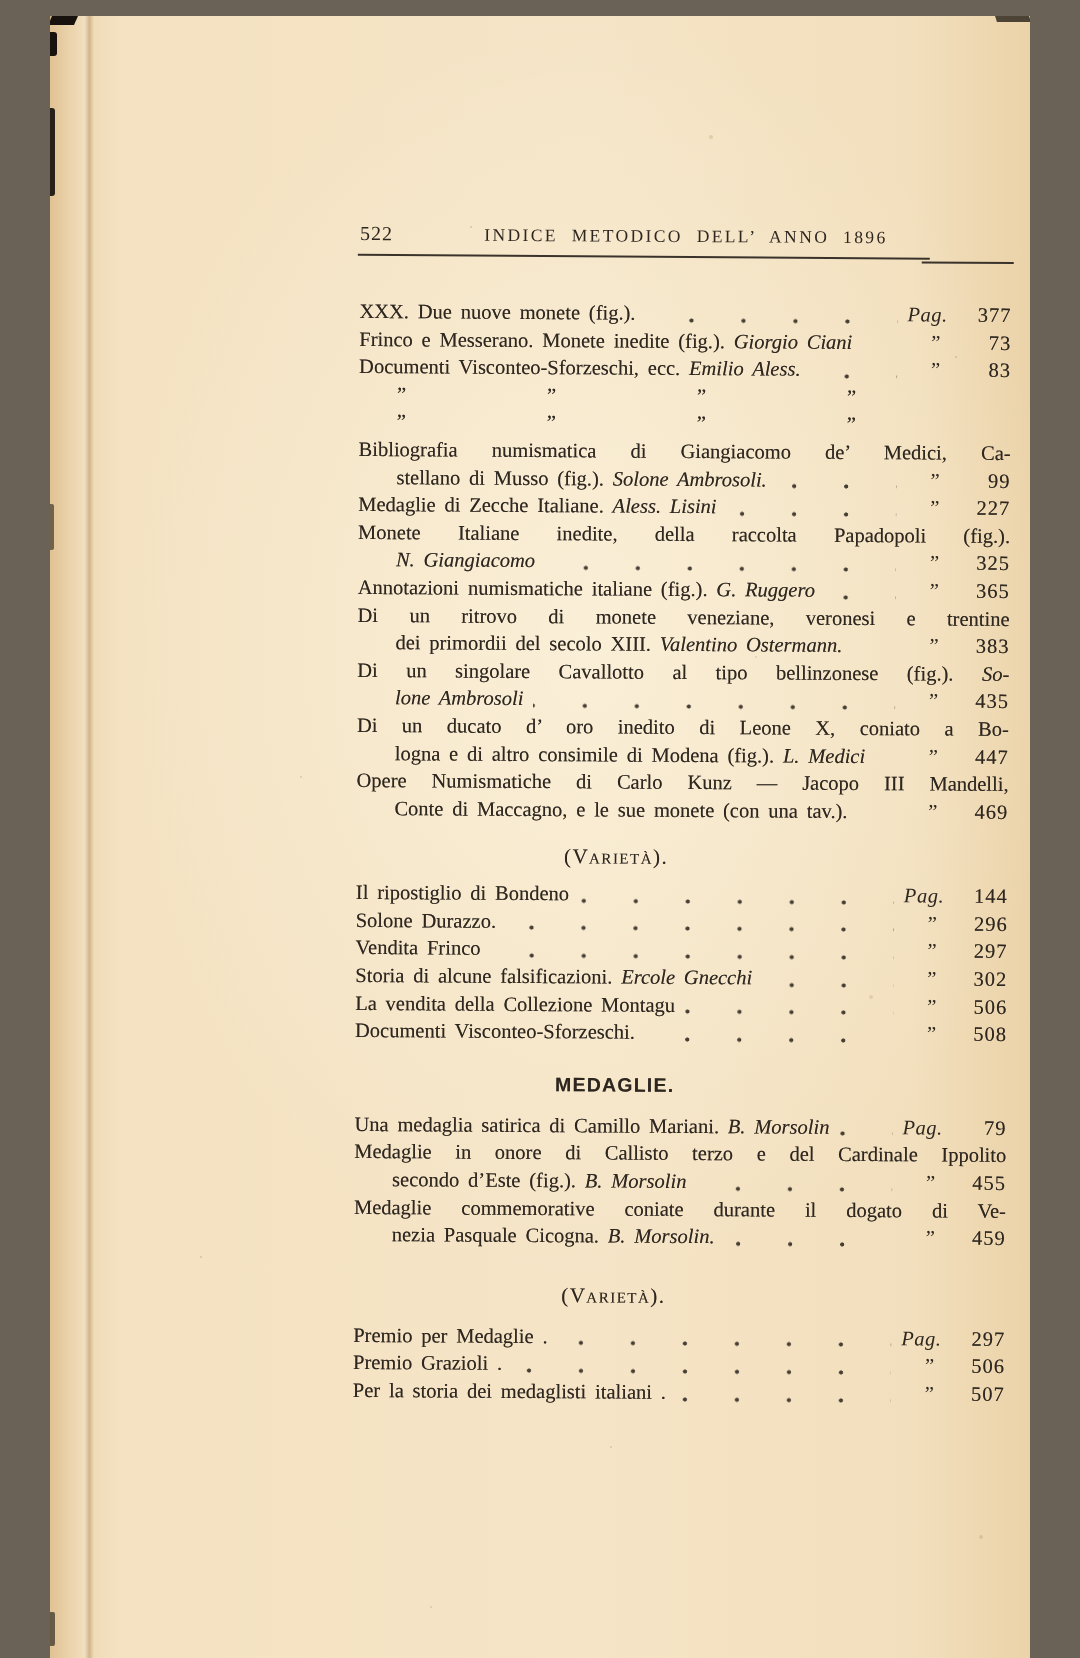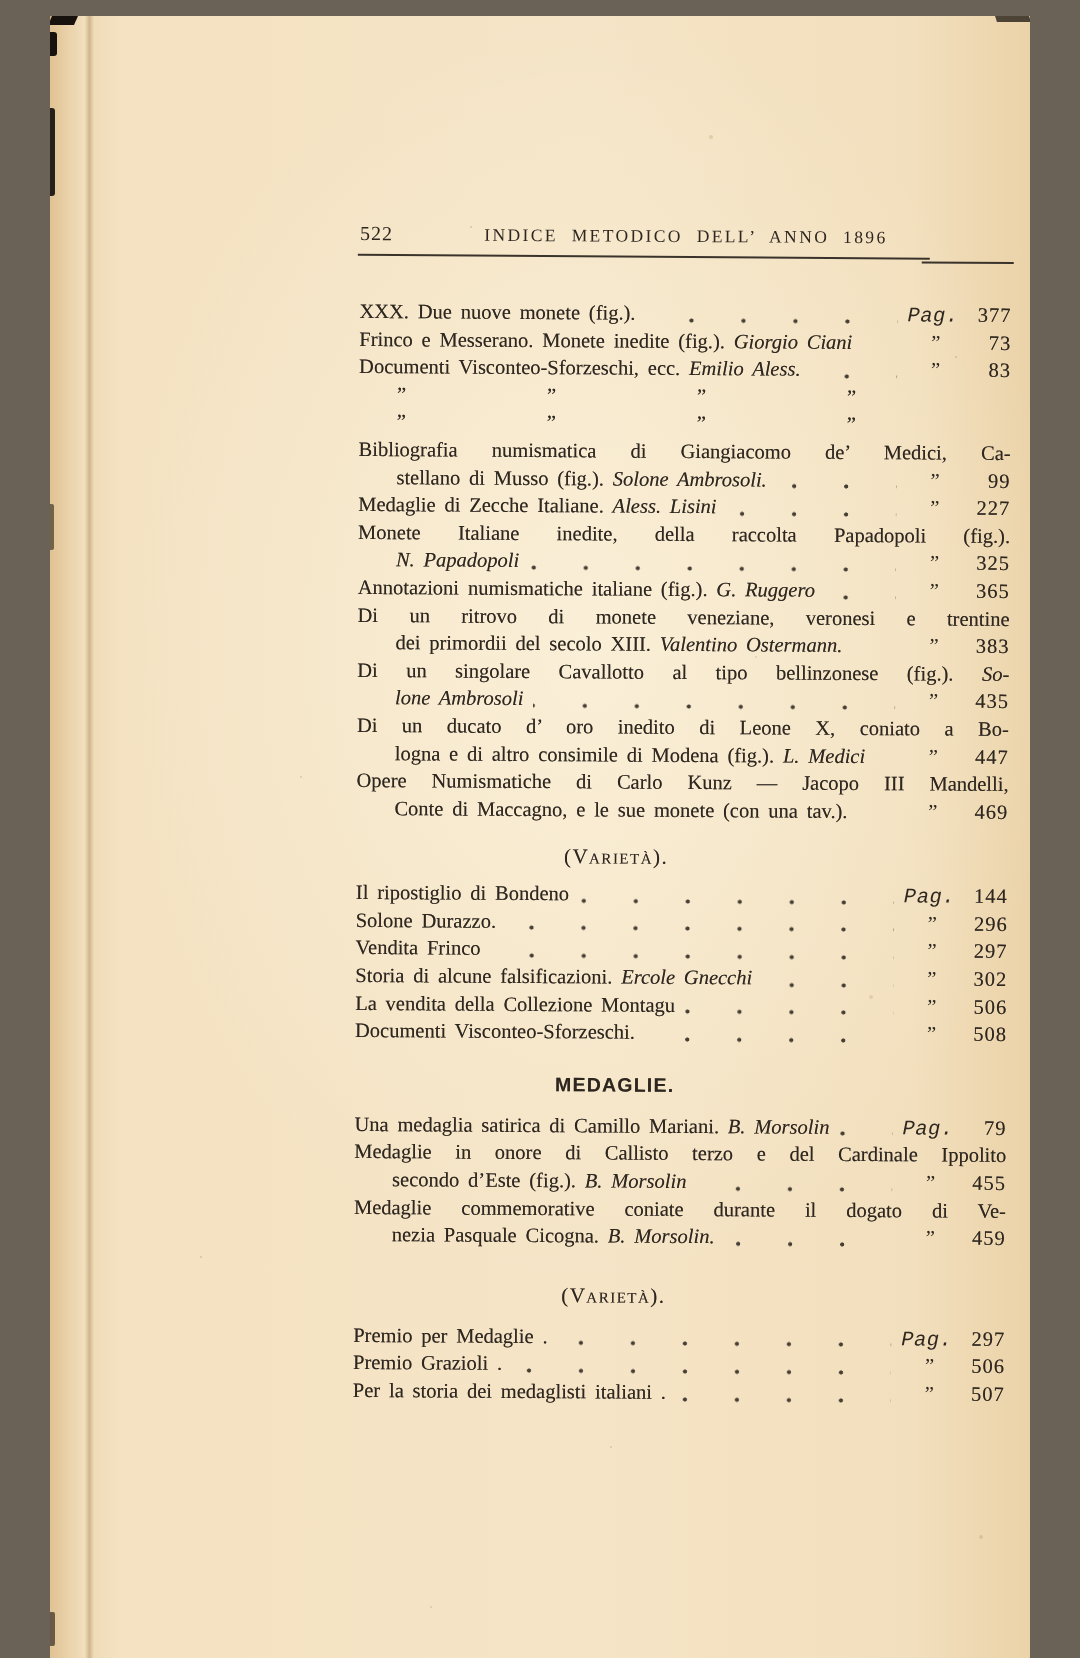--- a/index.html
+++ b/index.html
@@ -49,21 +49,21 @@
   .row .txt{word-spacing:0.18em;text-shadow:0 0 .4px rgba(46,39,32,.55);}
   .row.noref .txt{flex:1;text-align:justify;text-align-last:justify;}
   .row.ind{padding-left:38px;}
   .row.ditto-row{padding-left:38px;}
   .seg-i{font-style:italic;}
   .seg-d{display:inline-block;width:150px;}
   .leader{flex:1 1 auto;align-self:flex-end;height:20px;margin:0 10px 0 10px;}
   .leader.dotted{background-image:radial-gradient(circle at 2.2px 50%, rgba(46,39,32,.88) 1.7px, rgba(46,39,32,0) 2.4px);
     background-size:52px 7px;background-repeat:repeat-x;background-position:right bottom 4px;}
   .ref{flex:0 0 104px;display:flex;justify-content:space-between;align-items:baseline;}
-  .ref .pag{font-style:italic;letter-spacing:.5px;font-family:Liberation Mono, monospace;}
+  .ref .pag{font-style:italic;letter-spacing:.5px;}
   .ref .dit{padding-left:24px;}
   .ref .num{text-align:left;letter-spacing:1px;text-shadow:0 0 .4px rgba(46,39,32,.55);font-family:Liberation Serif, serif;}
   .heading{width:520px;text-align:center;text-shadow:0 0 .4px rgba(46,39,32,.5);}
   .heading.smallcaps{font-variant:small-caps;font-size:21px;letter-spacing:1.5px;margin:21px 0 11px 0;}
   .heading.bold{font-family:"Liberation Sans","DejaVu Sans",sans-serif;font-weight:bold;
     font-size:19.5px;letter-spacing:1.2px;margin:27px 0 16px 0;}
   .heading.smallcaps.second{margin-top:33px;margin-bottom:15px;}
 </style>
 </head>
 <body>
@@ -144,21 +144,21 @@
           <span class="leader dotted"></span>
           <span class="ref">
             <span class="dit">”</span>
             <span class="num">227</span>
           </span>
         </div>
         <div class="row noref">
           <span class="txt"><span class="seg-p">Monete Italiane inedite, della raccolta Papadopoli (fig.).</span></span>
         </div>
         <div class="row ind">
-          <span class="txt"><span class="seg-i">N. Papadopoli</span></span>
+          <span class="txt"><span class="seg-i">N. Giangiacomo</span></span>
           <span class="leader dotted"></span>
           <span class="ref">
             <span class="dit">”</span>
             <span class="num">325</span>
           </span>
         </div>
         <div class="row">
           <span class="txt"><span class="seg-p">Annotazioni numismatiche italiane (fig.). </span><span class="seg-i">G. Ruggero</span></span>
           <span class="leader dotted"></span>
           <span class="ref">

